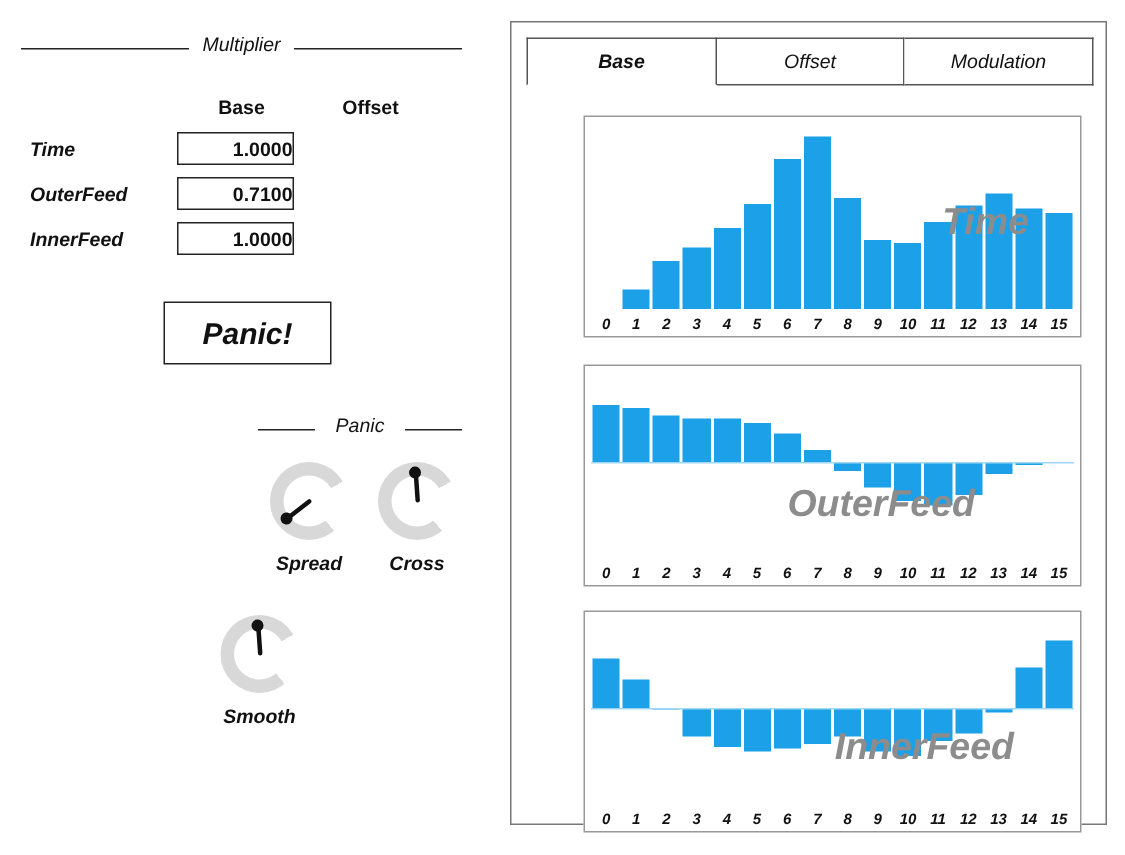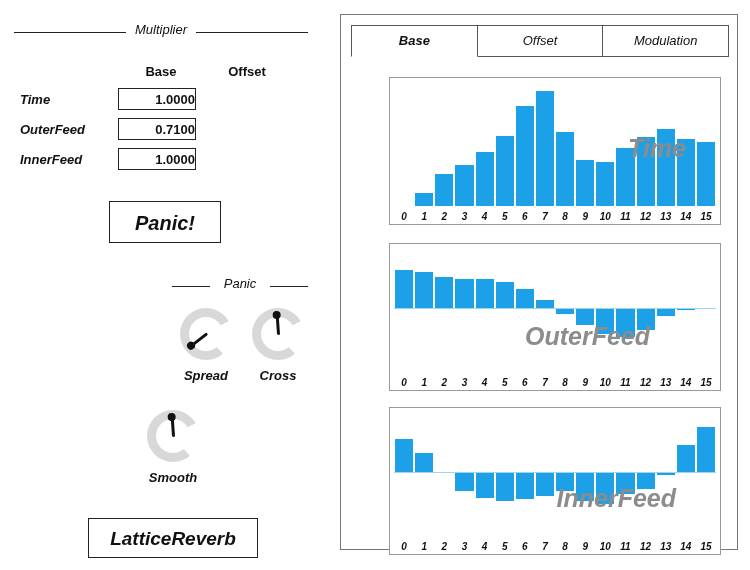--- a/index.html
+++ b/index.html
@@ -325,21 +325,20 @@
     </div>
 
     <div class="knob" style="left:139px; top:402px;">
       <div class="ring"></div>
       <div class="hole"></div>
       <div class="pointer" style="transform:rotate(-4deg);"></div>
       <div class="cap" style="transform:rotate(-4deg);"></div>
     </div>
     <div class="knob-label" style="left:125px; top:462px;">Smooth</div>
 
-    <div id="title-button">LatticeReverb</div>
   </div>
 
   <div class="right-panel">
 
     <div class="tabs">
       <div class="tab active">Base</div>
       <div class="tab">Offset</div>
       <div class="tab">Modulation</div>
     </div>
 

